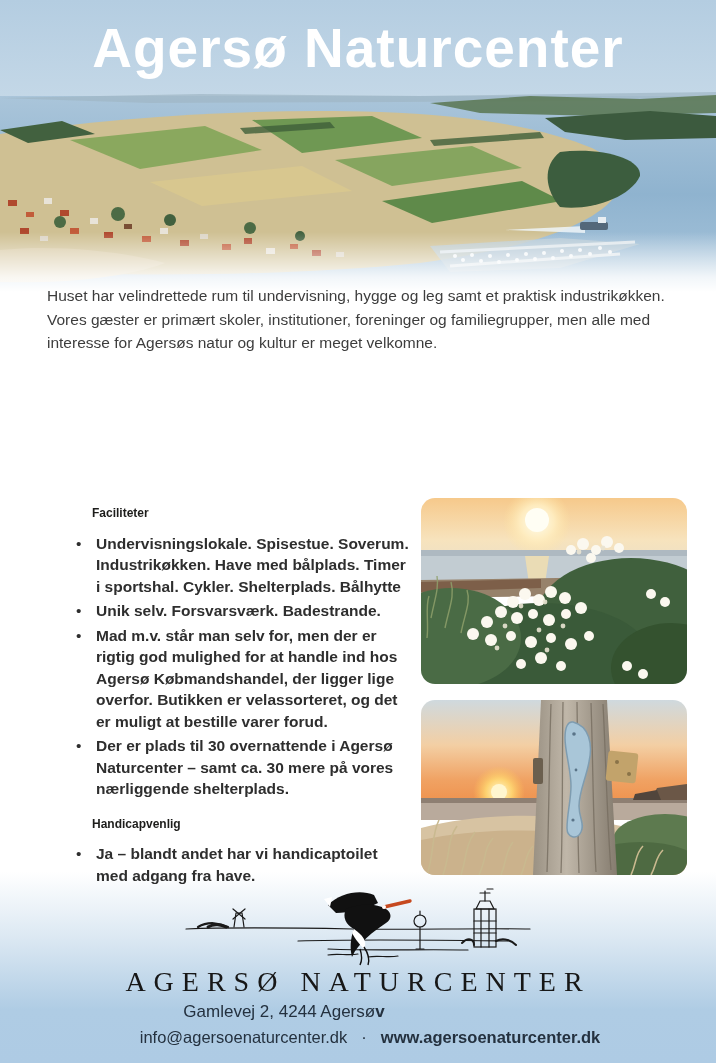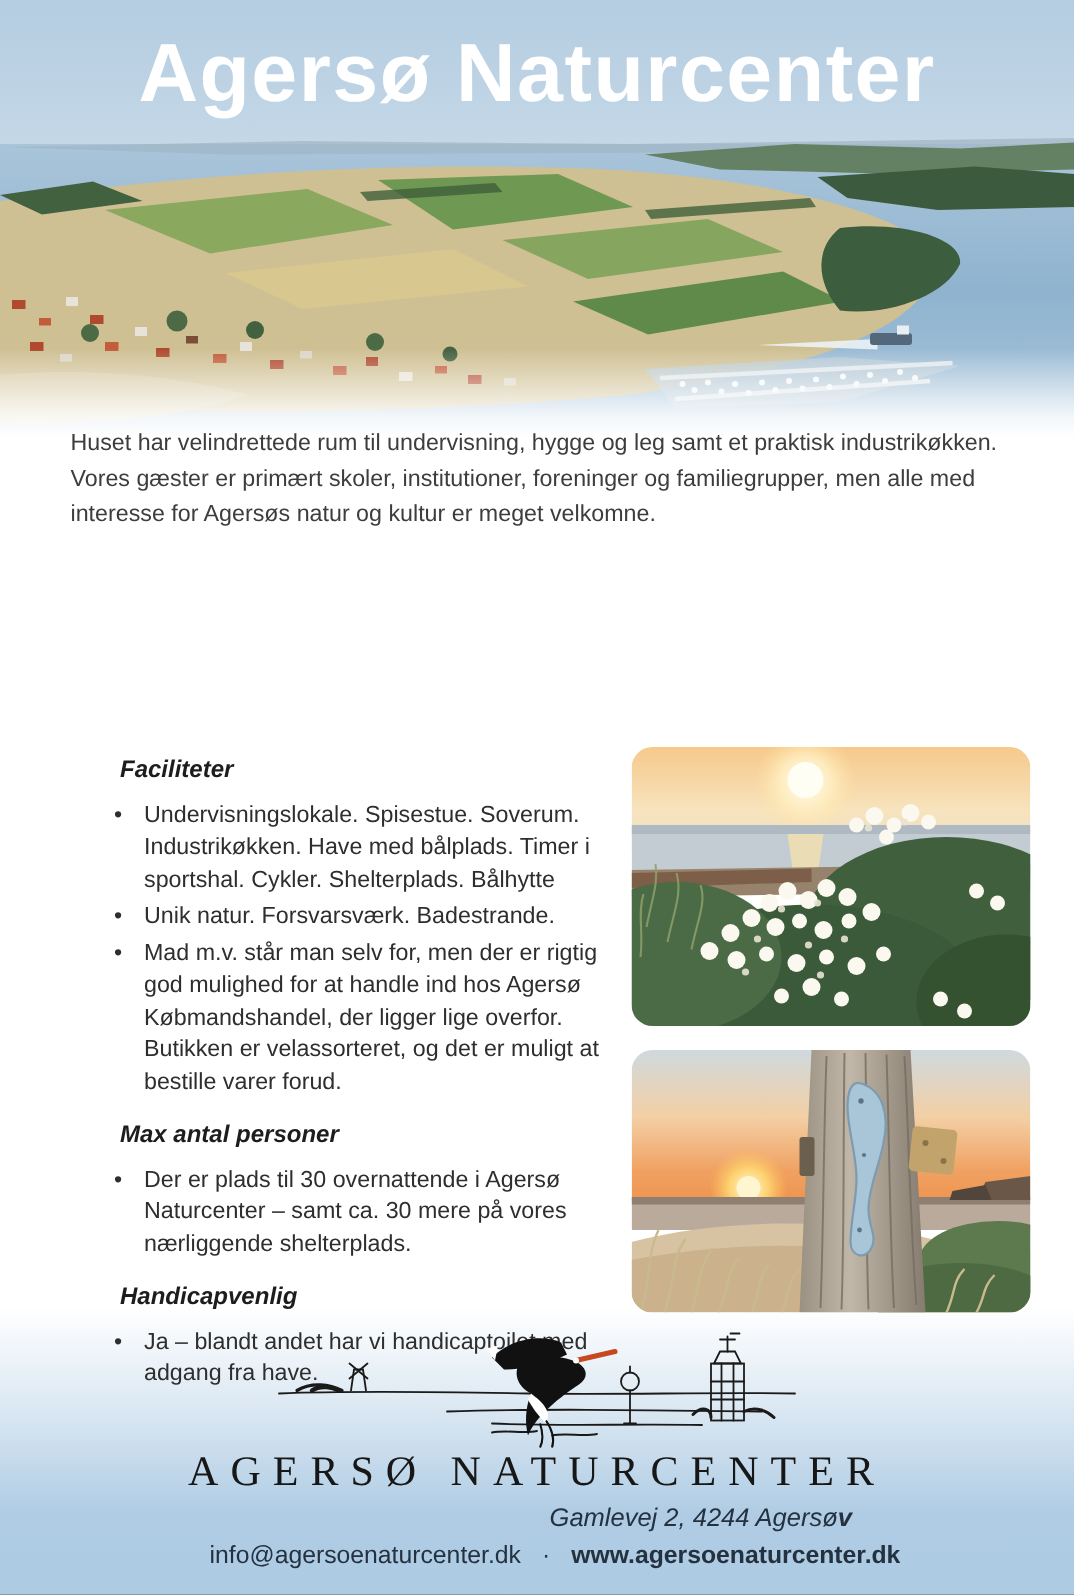--- a/index.html
+++ b/index.html
@@ -11,35 +11,35 @@
   .hero svg{display:block;}
   .hero-title{position:absolute;top:18px;left:0;width:716px;text-align:center;
               font-size:55px;font-weight:bold;letter-spacing:1px;color:#ffffff;line-height:1.1;}
   
   .intro{position:absolute;top:284px;left:47px;width:628px;color:#3d3d3d;
          font-size:15.5px;line-height:23.5px;}
   .intro p{margin:0 0 11px 0;}
   
   .left-col{position:absolute;top:503px;left:76px;width:336px;color:#2e2e2e;
             font-size:15.5px;line-height:21.5px;}
-  .sec-heading{font-weight:bold;color:#1d1d1b;font-size:16px;margin:14px 0 8px 4px;font-style:italic;}
+  .sec-heading{font-weight:bold;color:#1d1d1b;font-size:12px;margin:14px 0 8px 16px;}
   .sec-heading.first{margin-top:0;}
   .bullet{display:flex;margin:0 0 3px 0;}
   .bullet .dot{width:20px;flex:0 0 20px;color:#2e2e2e;}
-  .bullet .txt{flex:1;}
+  .bullet .txt{flex:1;font-weight:bold;}
   .right-col{position:absolute;top:498px;left:421px;width:266px;}
   .photo{width:266px;border-radius:14px;overflow:hidden;display:block;}
   .photo + .photo{margin-top:16px;}
   .photo svg{display:block;}
   
   .brand-logo{position:absolute;top:883px;left:0;width:716px;text-align:center;}
   .brand-name{position:absolute;top:966px;left:0;width:716px;text-align:center;
               font-family:"Liberation Serif",serif;font-size:28px;letter-spacing:8px;color:#171717;}
-  .addr{position:absolute;top:1002px;left:0;width:568px;text-align:right;
-        font-size:17px;color:#24313f;font-style:italic;}
+  .addr{position:absolute;top:1002px;left:0;width:568px;text-align:center;
+        font-size:17px;color:#24313f;}
   .addr b{font-weight:bold;}
   .contact{position:absolute;top:1028px;left:12px;width:716px;text-align:center;
            font-size:16.5px;color:#24313f;}
   .contact .sep{display:inline-block;margin:0 14px;}
   .contact .web{font-weight:bold;}
   .contact a{color:inherit;text-decoration:none;}
 </style>
 </head>
 <body>
 
@@ -153,29 +153,28 @@
   </div>
 
   <div class="left-col">
     <div class="sec-heading first">Faciliteter</div>
     <div class="bullet">
       <span class="dot">•</span>
       <span class="txt">Undervisningslokale. Spisestue. Soverum. Industrikøkken. Have med bålplads. Timer i sportshal. Cykler. Shelterplads. Bålhytte</span>
     </div>
     <div class="bullet">
       <span class="dot">•</span>
-      <span class="txt">Unik natur. Forsvarsværk. Badestrande.</span>
+      <span class="txt">Unik selv. Forsvarsværk. Badestrande.</span>
     </div>
 
     <div class="bullet">
       <span class="dot">•</span>
       <span class="txt">Mad m.v. står man selv for, men der er rigtig god mulighed for at handle ind hos Agersø Købmandshandel, der ligger lige overfor. Butikken er velassorteret, og det er muligt at bestille varer forud.</span>
     </div>
 
-    <div class="sec-heading">Max antal personer</div>
     <div class="bullet">
       <span class="dot">•</span>
       <span class="txt">Der er plads til 30 overnattende i Agersø Naturcenter – samt ca. 30 mere på vores nærliggende shelterplads.</span>
     </div>
 
     <div class="sec-heading">Handicapvenlig</div>
     <div class="bullet">
       <span class="dot">•</span>
       <span class="txt">Ja – blandt andet har vi handicaptoilet med adgang fra have.</span>
     </div>

